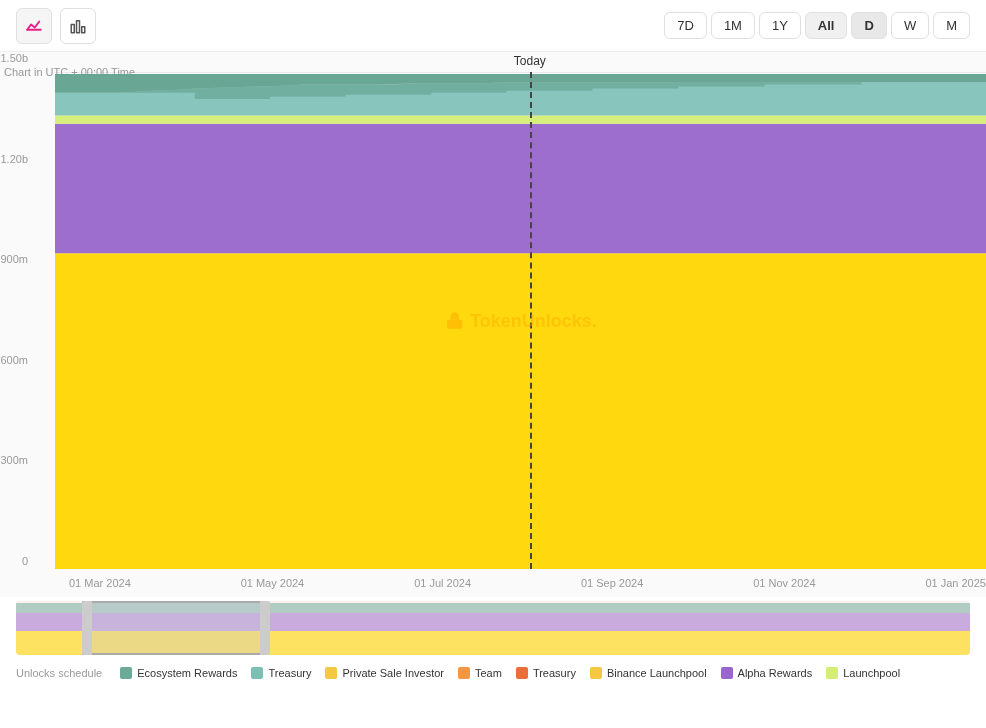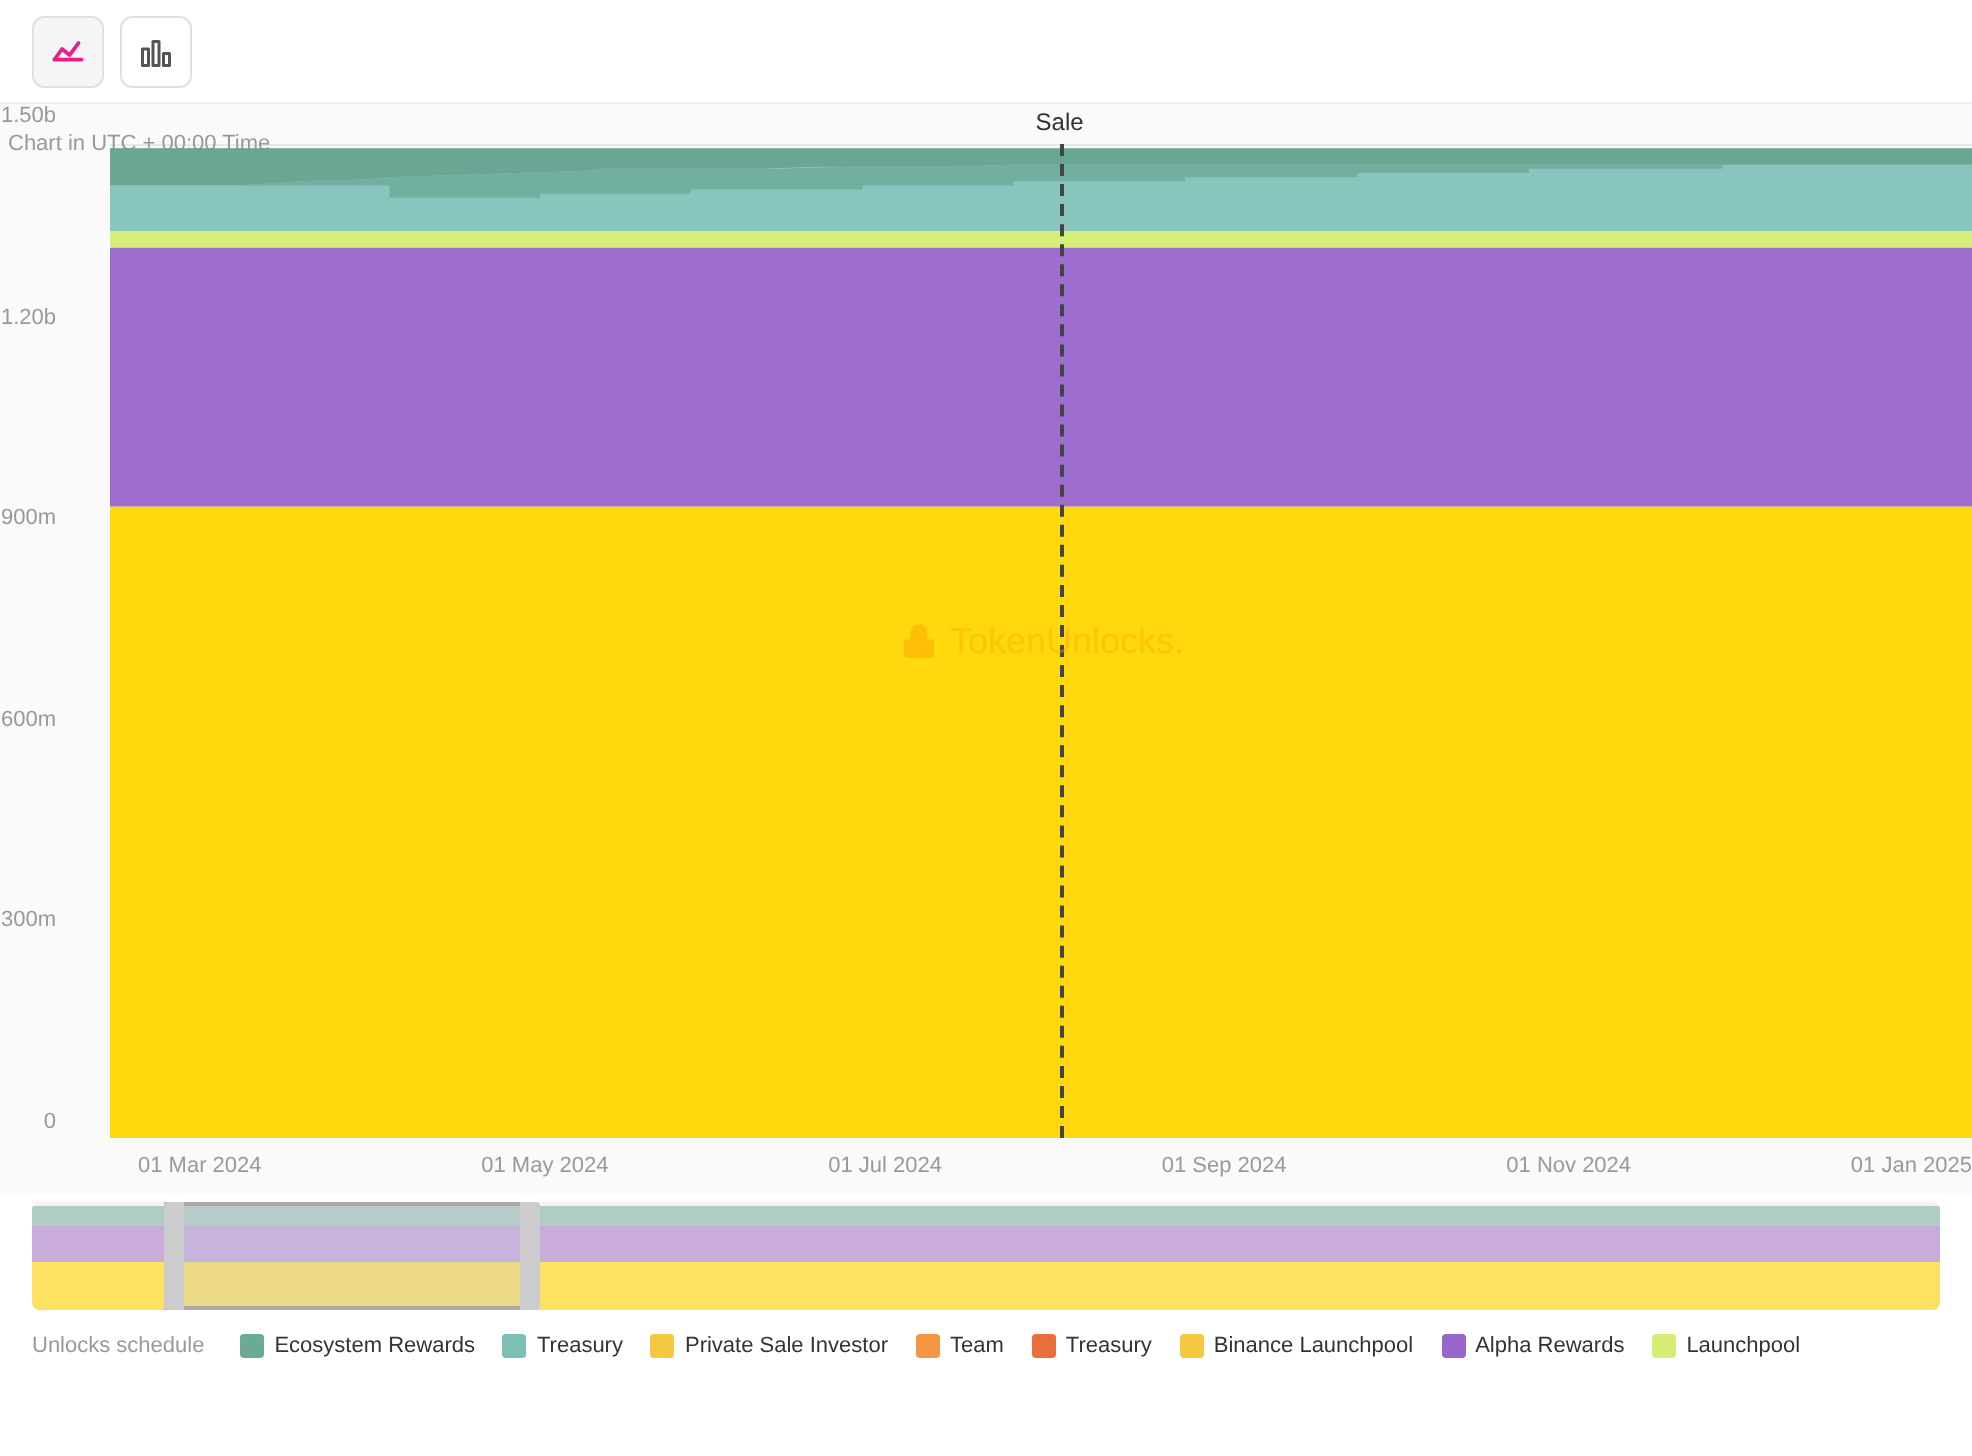--- a/index.html
+++ b/index.html
@@ -77,21 +77,21 @@
       color: #999;
     }
 
     .watermark {
       position: absolute;
       top: 50%;
       left: 50%;
       transform: translate(-50%, -50%);
       font-size: 18px;
       color: rgba(255,165,0,0.4);
-      font-weight: 400;
+      font-weight: 700;
       pointer-events: none;
       white-space: nowrap;
       display: flex;
       gap: 6px;
       z-index: 10;
     }
 
     .y-axis {
       position: absolute;
       left: 0;
@@ -237,20 +237,29 @@
       </svg>
     </div>
     <div class="icon-btn">
       <svg width="18" height="18" viewBox="0 0 24 24" fill="none" stroke="#555" stroke-width="2" stroke-linecap="round" stroke-linejoin="round">
         <rect x="3" y="10" width="4" height="11"></rect>
         <rect x="10" y="5" width="4" height="16"></rect>
         <rect x="17" y="13" width="4" height="8"></rect>
       </svg>
     </div>
   </div>
+  <div class="top-right">
+    <button class="time-btn">7D</button>
+    <button class="time-btn">1M</button>
+    <button class="time-btn">1Y</button>
+    <button class="time-btn active">All</button>
+    <button class="time-btn active" style="background:#e8e8e8;font-weight:700;">D</button>
+    <button class="time-btn">W</button>
+    <button class="time-btn">M</button>
+  </div>
 </div>
 
 <div class="chart-area">
 
   <div class="grid-lines">
     <div class="grid-line"></div>
     <div class="grid-line"></div>
     <div class="grid-line"></div>
     <div class="grid-line"></div>
     <div class="grid-line"></div>
@@ -285,21 +294,21 @@
            L750,10 L750,12 L660,12 L660,14 
            L580,14 L580,16 L500,16 L500,18
            L420,18 L420,20 L350,20 L350,22
            L270,22 L270,24 L200,24 L200,26
            L130,26 L130,20 L0,20 Z"></path>
 
     </svg>
 
     
     <div style="position:absolute; left:51%; top:0; bottom:0; width:2px; border-left:2px dashed #444; z-index:5;"></div>
-    <div style="position:absolute; left:51%; top:-18px; transform:translateX(-50%); font-size:12px; color:#333; font-weight:500; white-space:nowrap;">Sale</div>
+    <div style="position:absolute; left:51%; top:-18px; transform:translateX(-50%); font-size:12px; color:#333; font-weight:500; white-space:nowrap;">Today</div>
 
     
     <div class="watermark">
       <svg width="20" height="20" viewBox="0 0 24 24" fill="rgba(255,165,0,0.5)">
         <rect x="3" y="11" width="18" height="11" rx="2" ry="2"></rect>
         <path d="M7 11V7a5 5 0 0 1 10 0v4"></path>
       </svg>
       <span>TokenUnlocks.</span>
     </div>
   </div>

